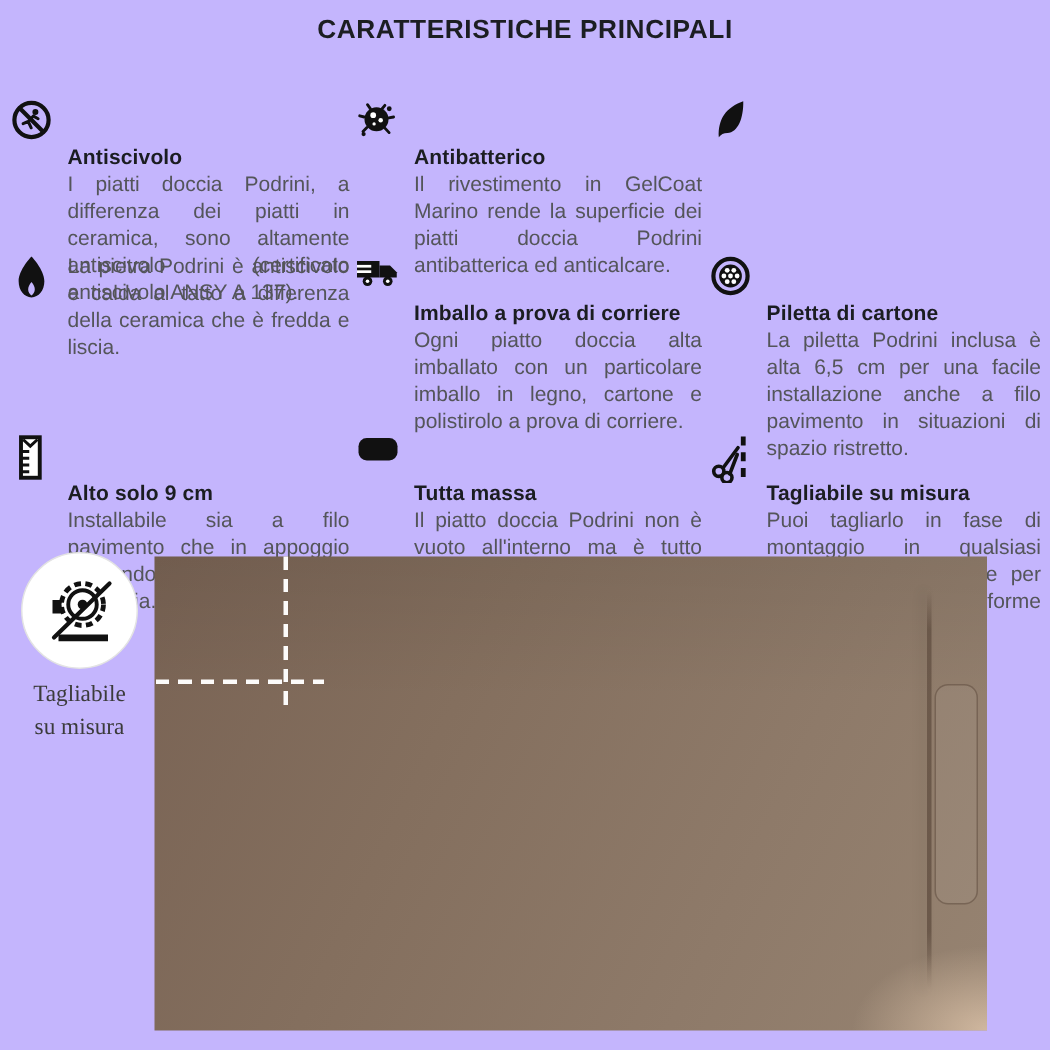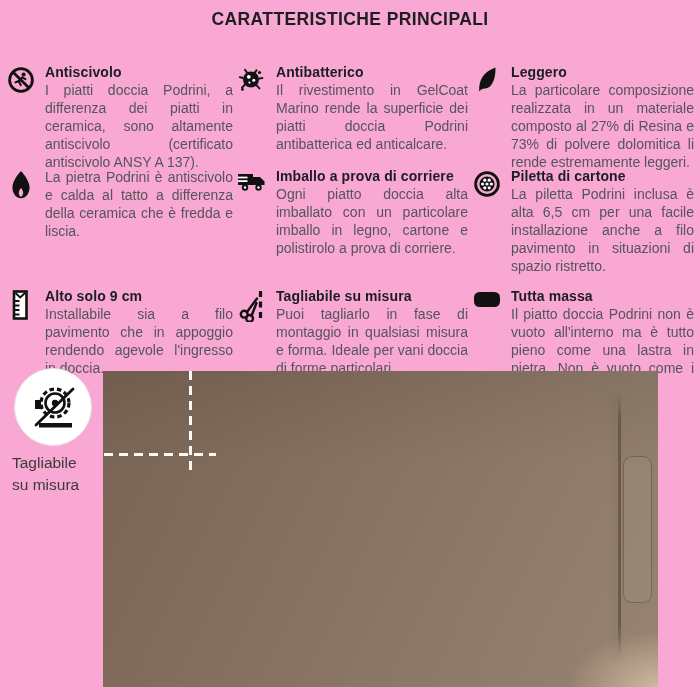--- a/index.html
+++ b/index.html
@@ -1,48 +1,48 @@
 <!DOCTYPE html>
 <html lang="it"><head>
 <meta charset="utf-8">
 <style>
   * { margin:0; padding:0; box-sizing:border-box; }
   html,body { background:#fff; }
   .page {
-    position:relative; width:700px; height:700px; background:#f9a8d4;
+    position:relative; width:700px; height:700px; background:#c4b5fd;
     font-family:"Liberation Sans","DejaVu Sans",sans-serif; overflow:hidden;
   }
   .page-title {
     position:absolute; top:9px; left:0; width:100%;
     text-align:center; font-size:17.5px; font-weight:800;
     letter-spacing:0.4px; color:#1c1e22;
   }
   .features-grid {
     position:absolute; top:64px; left:5px; width:690px;
     display:grid; grid-template-columns:228px 232px 223px;
     grid-template-rows:104px 120px auto; column-gap:3px;
     align-items:start;
   }
   .feature { display:flex; gap:9px; }
   .feature .icon-box {
     width:31px; flex:0 0 31px; display:flex; justify-content:center;
     padding-top:2px;
   }
   .feature h3 {
     font-size:14px; font-weight:700; color:#1b1d21;
-    letter-spacing:0.1px; margin-bottom:1px; white-space:nowrap;
+    letter-spacing:0.1px; margin-bottom:1px; white-space:nowrap;margin-top:32px;
   }
   .feature p {
     font-size:14px; color:#54555a; line-height:1.29;
     text-align:justify;
   }
   svg { display:block; }
 
   
-  .badge { position:absolute; left:12px; top:368px; width:82px; text-align:left; }
+  .badge { position:absolute; left:12px; top:368px; width:82px; text-align:center;font-family:Liberation Serif, serif; }
   .badge-circle {
     width:78px; height:78px; border-radius:50%; border:1.5px solid #e3e3e3;
     background:#fff; display:flex; align-items:center; justify-content:center;
     margin:0 auto;
   }
   .badge-label {
     margin-top:6px; font-size:15.5px; color:#3b3b3b; line-height:1.4;
   }
   .tray {
     position:absolute; left:103px; top:371px; width:555px; height:316px;
@@ -117,24 +117,20 @@
         <p>Il rivestimento in GelCoat Marino rende la superficie dei piatti doccia Podrini antibatterica ed anticalcare.</p>
       </div>
     </div>
 
     <div class="feature">
       <span class="icon-box">
         <svg width="26" height="28" viewBox="0 0 26 28">
           <path d="M21.5 1.5 C10 5.5 4.5 13.5 5.2 25.5 C6.6 23.6 8.4 22.6 11 22.6 C18 22.4 21.8 12.5 21.5 1.5 Z" fill="#111"></path>
         </svg>
       </span>
-      <div class="txt">
-        <h3>Leggero</h3>
-        <p>La particolare composizione realizzata in un materiale composto al 27% di Resina e 73% di polvere dolomitica li rende estremamente leggeri.</p>
-      </div>
     </div>
 
     <div class="feature">
       <span class="icon-box">
         <svg width="26" height="30" viewBox="0 0 24 28">
           <path fill-rule="evenodd" fill="#111" d="M12 1 C12 1 4 9.2 4 16.4 C4 22.2 7.6 26.4 12 26.4 C16.4 26.4 20 22.2 20 16.4 C20 9.2 12 1 12 1 Z M12 25.2 C9.4 23 9.1 20.3 12 16.8 C14.9 20.3 14.6 23 12 25.2 Z"></path>
         </svg>
       </span>
       <div class="txt">
         <p>La pietra Podrini è antiscivolo e calda al tatto a differenza della ceramica che è fredda e liscia.</p>
@@ -189,43 +185,43 @@
         </svg>
       </span>
       <div class="txt">
         <h3>Alto solo 9 cm</h3>
         <p>Installabile sia a filo pavimento che in appoggio rendendo agevole l'ingresso in doccia.</p>
       </div>
     </div>
 
     <div class="feature">
       <span class="icon-box">
+        <svg width="28" height="20" viewBox="0 0 28 20">
+          <rect x="1" y="2" width="26" height="15" rx="5.5" fill="#111"></rect>
+        </svg>
+      </span>
+      <div class="txt">
+        <h3>Tutta massa</h3>
+        <p>Il piatto doccia Podrini non è vuoto all'interno ma è tutto pieno come una lastra in pietra. Non è vuoto come i piatti in acrilico.</p>
+      </div>
+    </div>
+
+    <div class="feature">
+      <span class="icon-box">
         <svg width="26" height="32" viewBox="0 0 26 32">
           <path d="M21.5 1 L21.5 31" stroke="#111" stroke-width="3.2" stroke-dasharray="6 4.5"></path>
           <path d="M8 22 L18 8.5" stroke="#111" stroke-width="2.4" stroke-linecap="round"></path>
           <path d="M12.5 26 L17.5 13" stroke="#111" stroke-width="2.4" stroke-linecap="round"></path>
           <circle cx="5.2" cy="24.2" r="3.4" fill="none" stroke="#111" stroke-width="2.4"></circle>
           <circle cx="10.6" cy="28.4" r="3.4" fill="none" stroke="#111" stroke-width="2.4"></circle>
         </svg>
       </span>
       <div class="txt">
         <h3>Tagliabile su misura</h3>
         <p>Puoi tagliarlo in fase di montaggio in qualsiasi misura e forma. Ideale per vani doccia di forme particolari.</p>
-      </div>
-    </div>
-
-    <div class="feature">
-      <span class="icon-box">
-        <svg width="28" height="20" viewBox="0 0 28 20">
-          <rect x="1" y="2" width="26" height="15" rx="5.5" fill="#111"></rect>
-        </svg>
-      </span>
-      <div class="txt">
-        <h3>Tutta massa</h3>
-        <p>Il piatto doccia Podrini non è vuoto all'interno ma è tutto pieno come una lastra in pietra. Non è vuoto come i piatti in acrilico.</p>
       </div>
     </div>
 
   </div>
 
   <div class="badge">
     <div class="badge-circle">
       <svg width="48" height="48" viewBox="0 0 48 48">
         <rect x="6" y="17" width="8" height="9" fill="#111"></rect>
         <circle cx="26" cy="20" r="14" fill="#fff" stroke="#111" stroke-width="3.2" stroke-dasharray="4.5 3"></circle>

